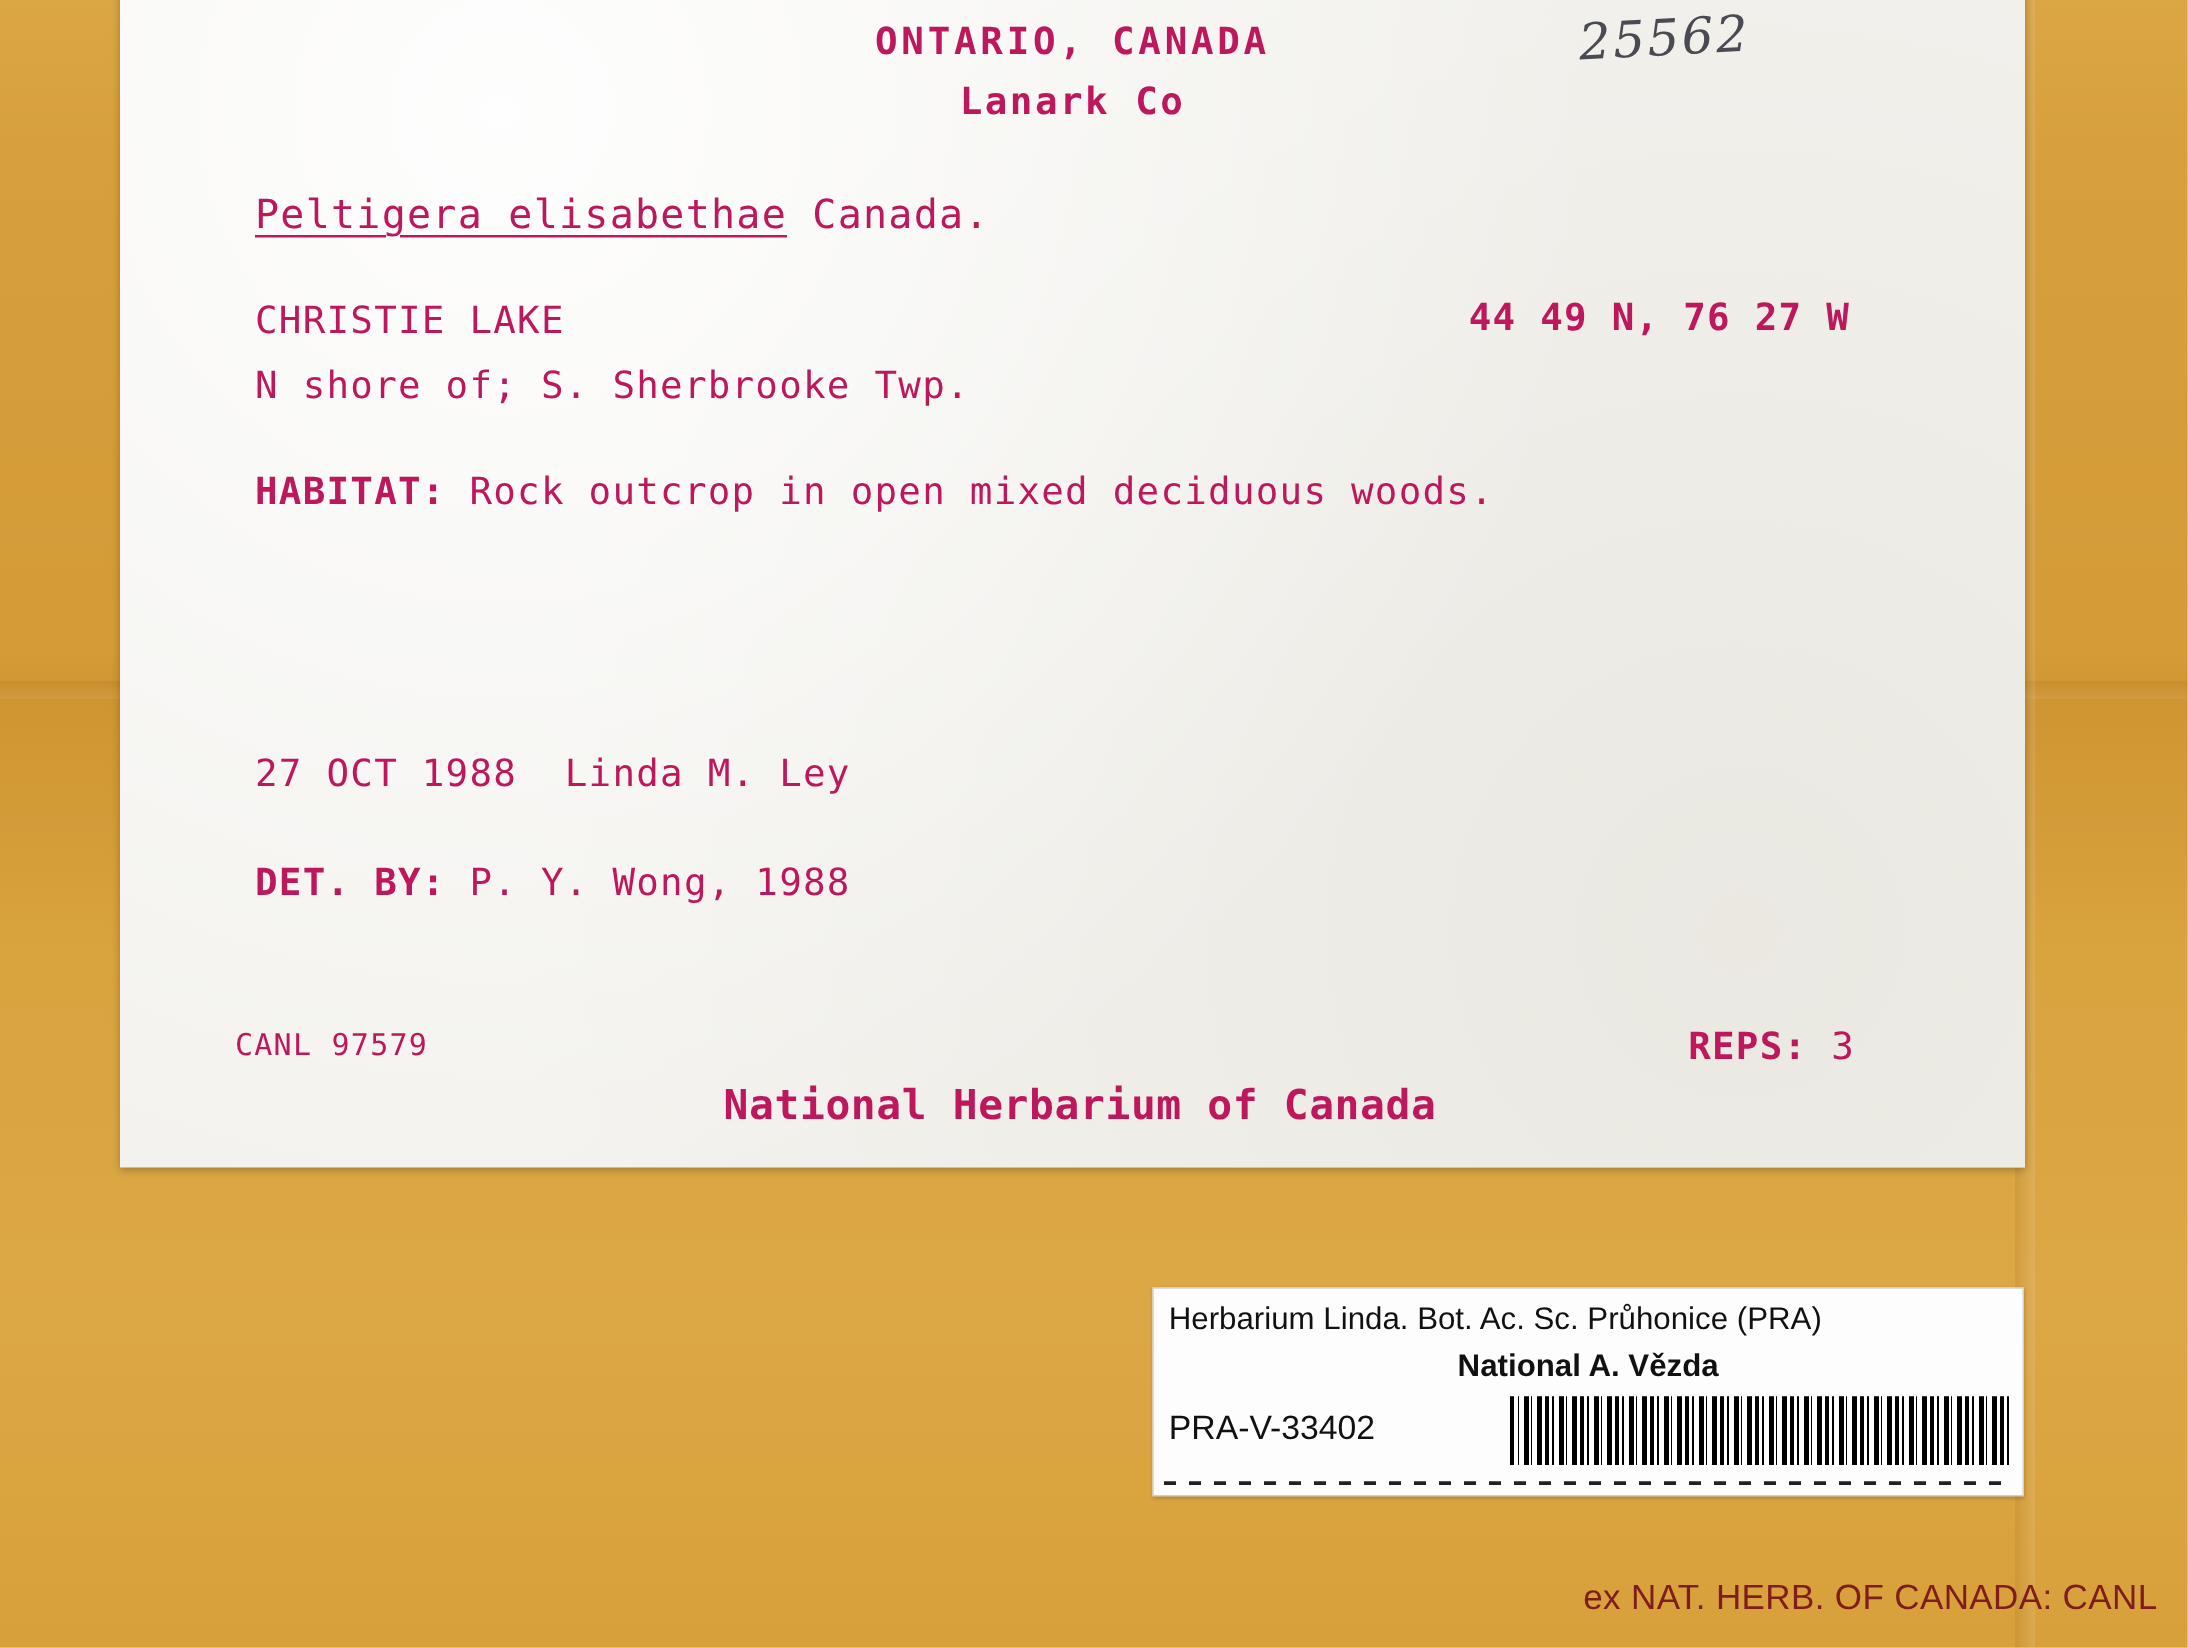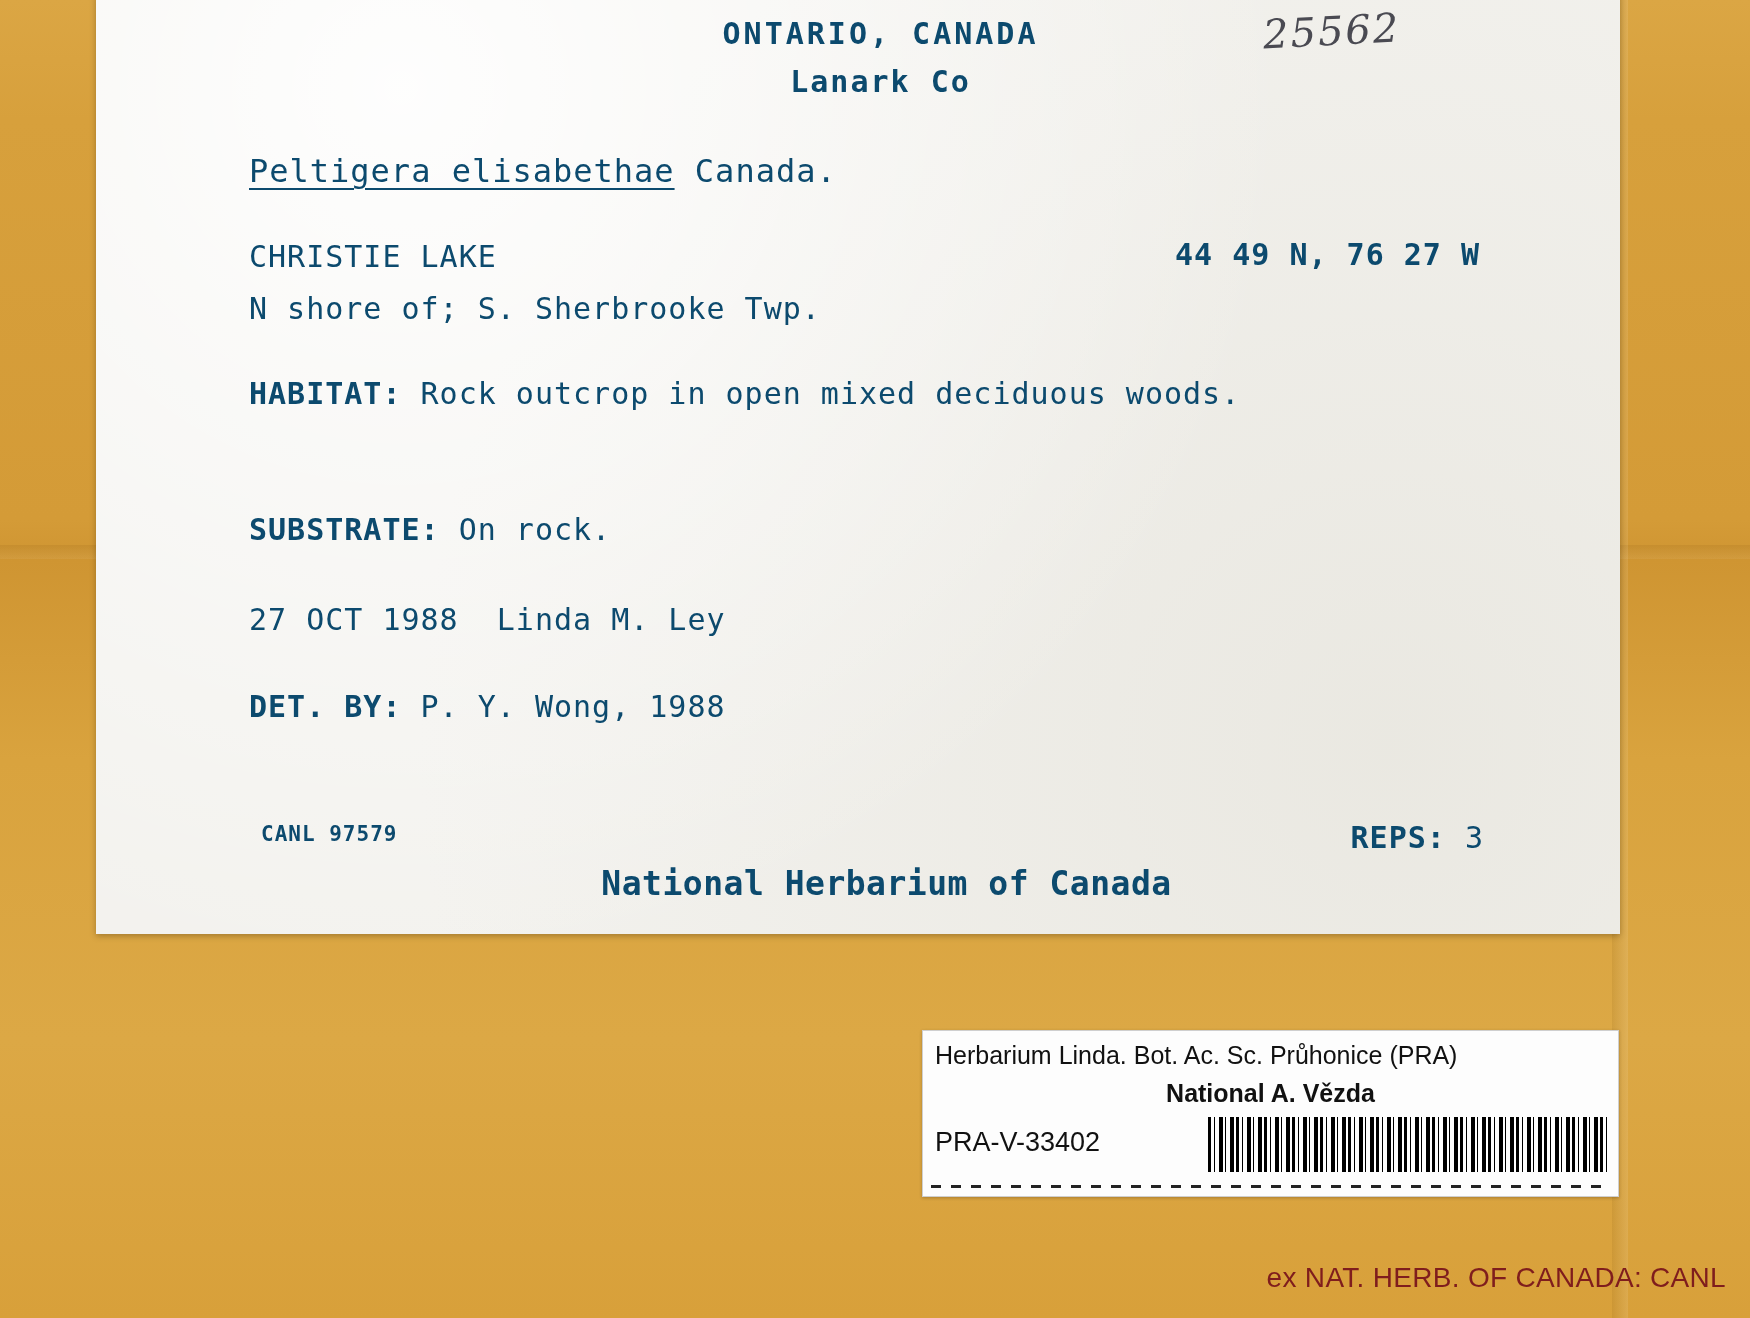--- a/index.html
+++ b/index.html
@@ -66,24 +66,23 @@
     pointer-events: none;
   }
   .label-inner {
     position: absolute;
     inset: 0;
     padding: 0;
   }
 
   .tw {
     font-family: "DejaVu Sans Mono", monospace;
-    color: #0c4a6e;
+    color: #be185d;
     letter-spacing: 0.5px;
     white-space: pre;
-    padding-left: 45px;
   }
 
   .hdr-country {
     position: absolute;
     left: 0; right: 0;
     top: 22px;
     text-align: center;
     font-size: 30px;
     font-weight: bold;
     letter-spacing: 3px;
@@ -174,25 +173,24 @@
   .det-row {
     position: absolute;
     left: 108px;
     top: 695px;
     font-size: 30px;
     letter-spacing: 1px;
   }
 
   .canl-row {
     position: absolute;
-    left: 120px;
+    left: 92px;
     top: 828px;
-    font-size: 21px;
-    letter-spacing: 1px;
-    font-weight: bold;
+    font-size: 24px;
+    letter-spacing: 1px;
   }
   .reps-row {
     position: absolute;
     right: 136px;
     top: 826px;
     font-size: 30px;
     letter-spacing: 1px;
   }
   .reps-row .k { font-weight: bold; }
 
@@ -295,21 +293,20 @@
     <div class="accession-hand">25562</div>
 
     <div class="tw taxon"><span class="sp">Peltigera elisabethae</span><span> Canada.</span></div>
 
     <div class="tw locality-main">CHRISTIE LAKE</div>
     <div class="tw coords">44 49 N, 76 27 W</div>
     <div class="tw locality-sub">N shore of; S. Sherbrooke Twp.</div>
 
     <div class="tw habitat-row"><span class="k">HABITAT:</span><span> Rock outcrop in open mixed deciduous woods.</span></div>
 
-    <div class="tw substrate-row"><span class="k">SUBSTRATE:</span><span> On rock.</span></div>
 
     <div class="tw collect-row">27 OCT 1988  Linda M. Ley</div>
 
     <div class="tw det-row"><span class="k">DET. BY:</span><span> P. Y. Wong, 1988</span></div>
 
     <div class="tw canl-row">CANL 97579</div>
 
     <div class="tw reps-row"><span class="k">REPS:</span><span> 3</span></div>
 
     <div class="tw institution">National Herbarium of Canada</div>

